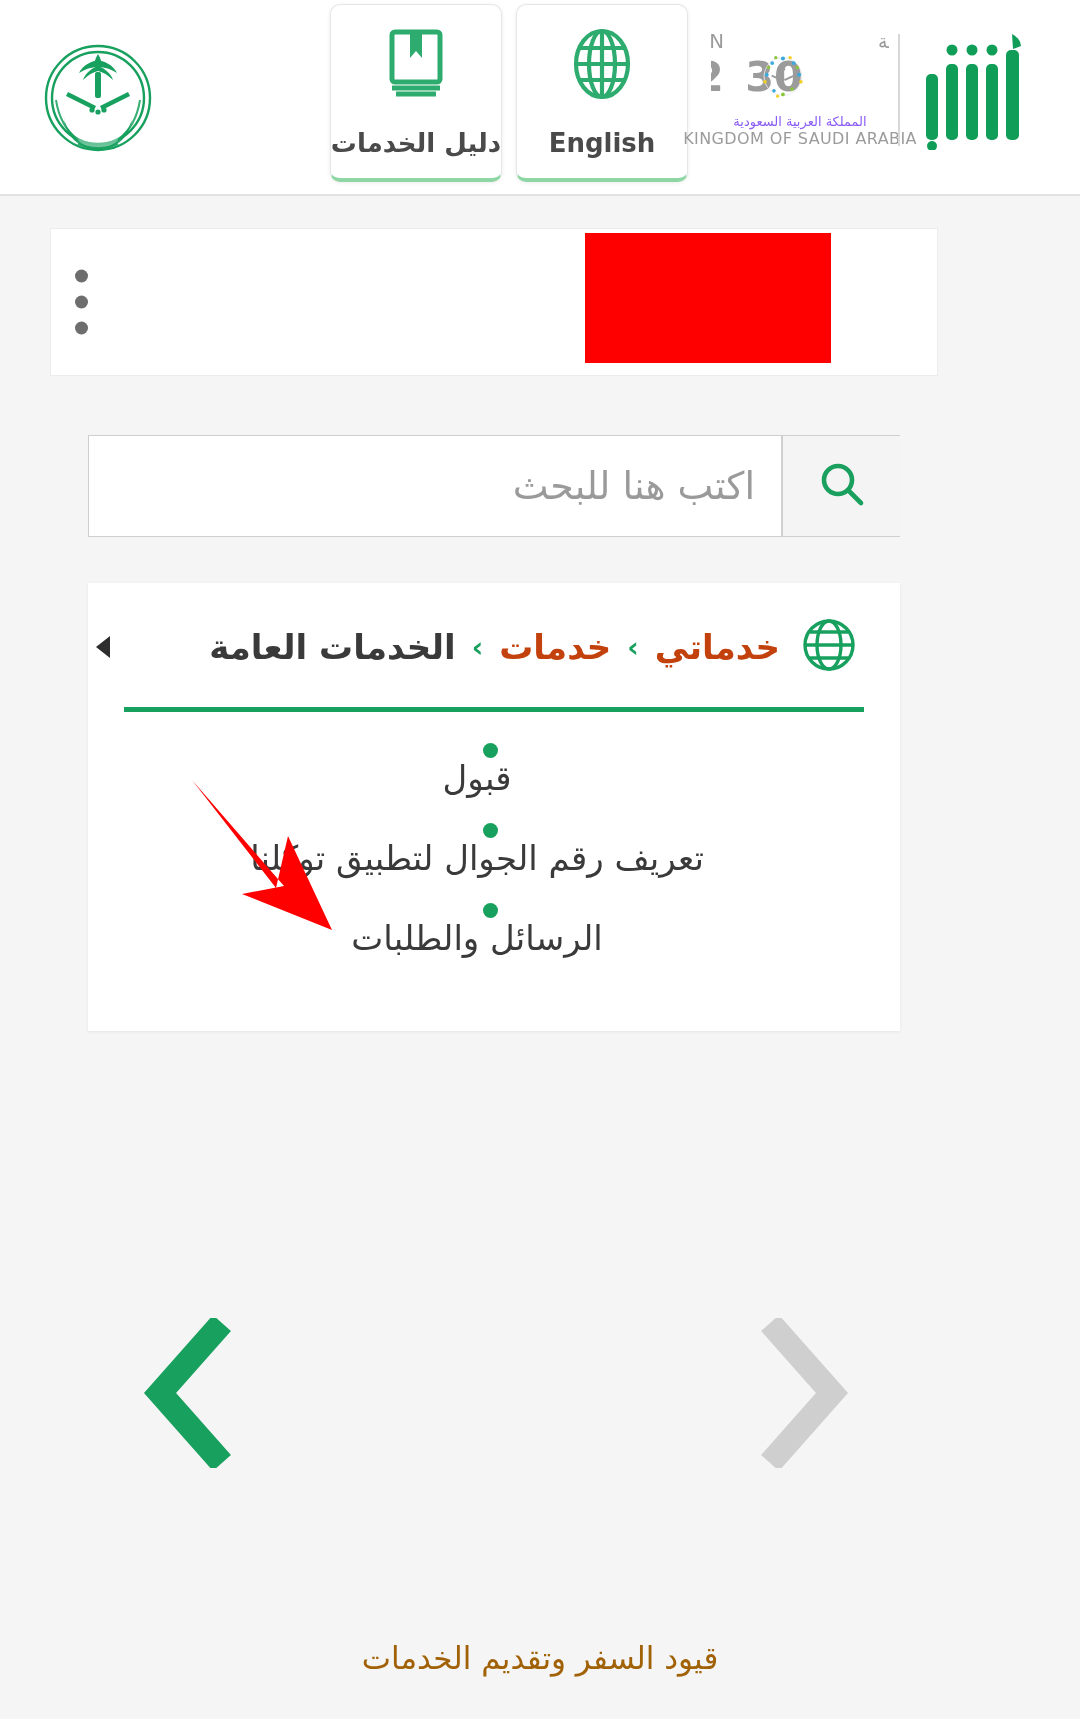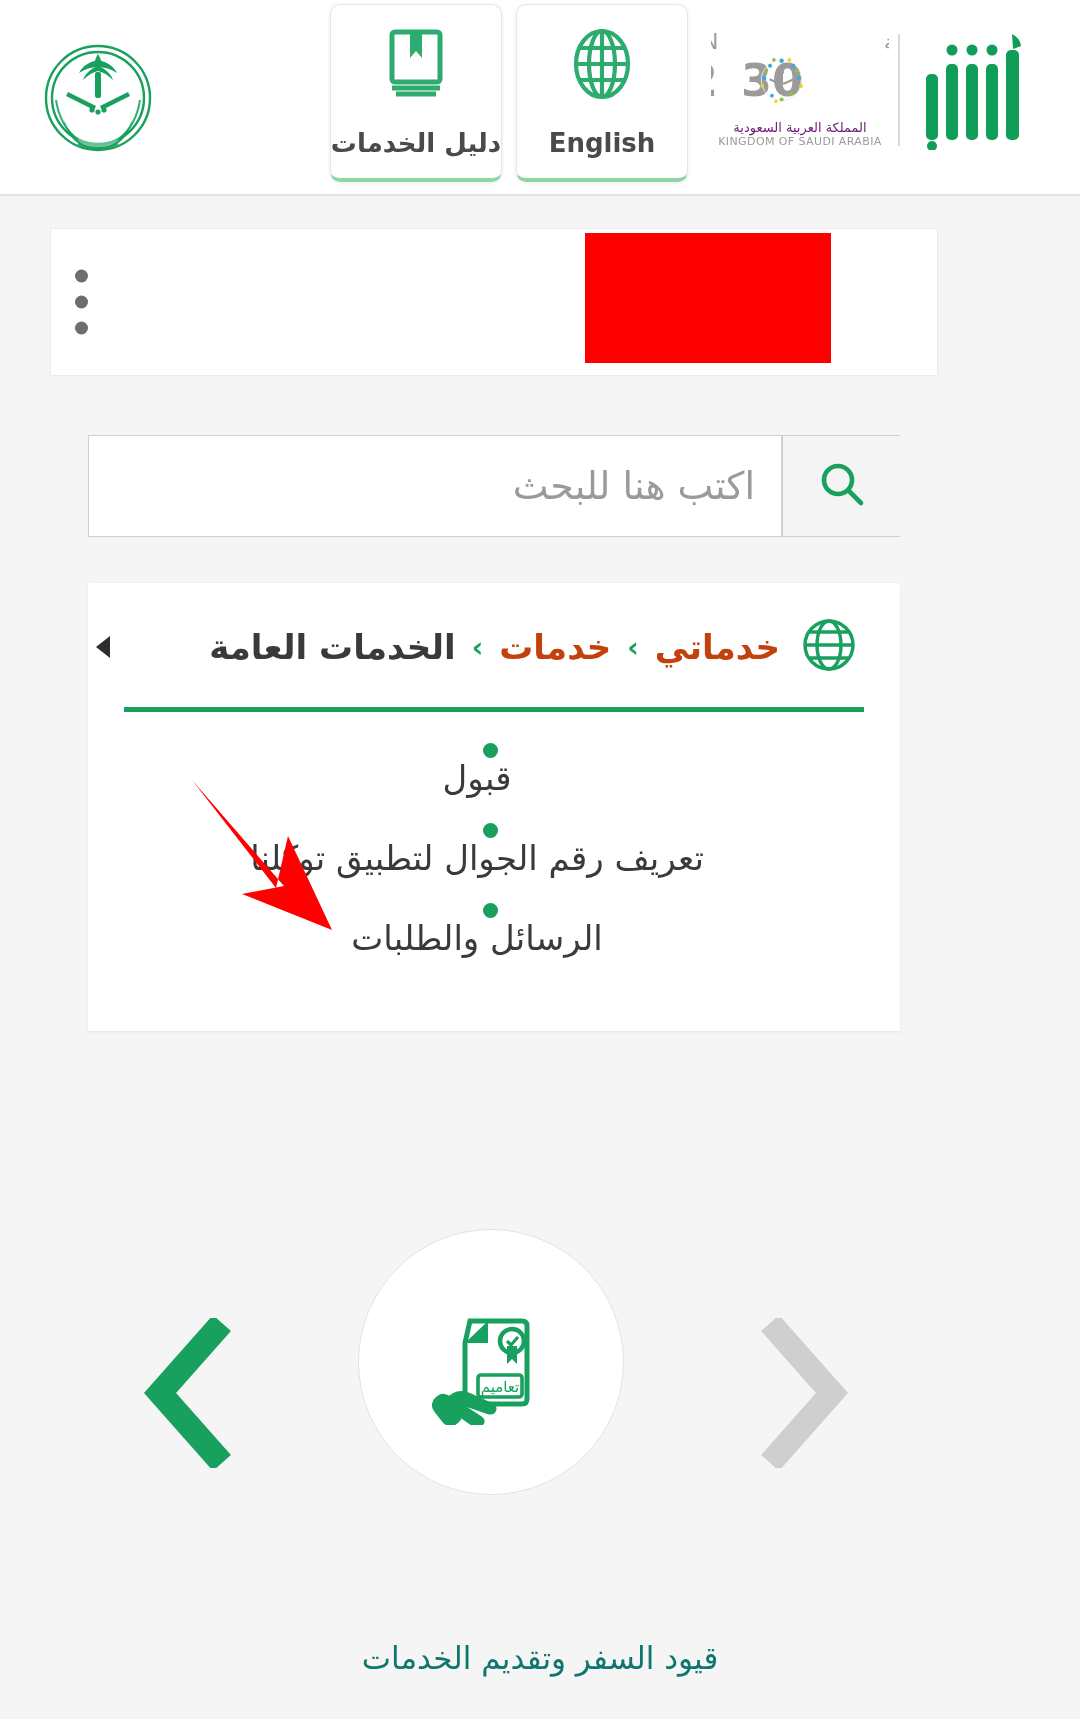--- a/index.html
+++ b/index.html
@@ -80,26 +80,26 @@
     width: 180px;
     height: 120px;
     display: flex;
     flex-direction: column;
     align-items: center;
     justify-content: flex-start;
   }
 
   .vision-kingdom-ar {
     font-size: 13px;
-    color: #701a75;
+    color: #8b5cf6;
     letter-spacing: 0.3px;
     margin-top: 7px;
   }
   .vision-kingdom-en {
-    font-size: 11px;
+    font-size: 16px;
     color: #9b9b9b;
     letter-spacing: 0.4px;
     white-space: nowrap;
   }
 
   .header-divider {
     position: absolute;
     top: 34px;
     left: 898px;
     width: 2px;
@@ -333,21 +333,21 @@
     cursor: pointer;
   }
 
   .carousel-caption {
     position: absolute;
     top: 1640px;
     left: 0;
     width: 1080px;
     text-align: center;
     font-size: 31px;
-    color: #0f766e;
+    color: #a16207;
     white-space: nowrap;
   }
 </style>
 </head>
 <body>
 
 <div id="page">
 
   <div class="header">
 
@@ -563,41 +563,20 @@
   </div>
 
   <div class="carousel">
 
     <span class="carousel-prev">
       <svg width="92" height="150" viewBox="0 0 92 150">
         <polyline points="74,14 20,75 74,136" fill="none" stroke="#17a05e" stroke-width="24" stroke-linecap="square" stroke-linejoin="miter"></polyline>
       </svg>
     </span>
 
-    <div class="carousel-circle">
-      <span>
-        <svg width="130" height="130" viewBox="0 0 130 130">
-
-          <path d="M44 26 L96 26 q5 0 5 5 L101 104 q0 5 -5 5 L44 109 q-5 0 -5 -5 L39 48 z" fill="none" stroke="#17a05e" stroke-width="5"></path>
-          <path d="M39 48 L62 26 L62 48 z" fill="#17a05e"></path>
-
-          <circle cx="86" cy="46" r="12" fill="none" stroke="#17a05e" stroke-width="4.5"></circle>
-          <path d="M81 37 a12 12 0 0 1 10 0 l0 -4 l-10 0 z" fill="#17a05e"></path>
-          <path d="M81 51 l0 18 l5 -5 l5 5 l0 -18 z" fill="#17a05e"></path>
-          <polyline points="81,46 85,50 92,42" fill="none" stroke="#17a05e" stroke-width="3.2"></polyline>
-
-          <rect x="52" y="80" width="44" height="22" rx="3" fill="none" stroke="#17a05e" stroke-width="3.6"></rect>
-          <text x="74" y="97" text-anchor="middle" font-family="DejaVu Sans, sans-serif" font-size="15" fill="#17a05e">تعاميم</text>
-
-          <path d="M20 104 q10 -12 24 -6 l22 10 q6 3 4 8 q-2 5 -9 3 l-20 -7 l14 9
-                   q6 4 2 9 q-4 5 -11 1 L22 114 q-6 -4 -2 -10 z" fill="#17a05e"></path>
-          <rect x="10" y="98" width="22" height="34" rx="10" fill="#17a05e" transform="rotate(-38 21 115)"></rect>
-        </svg>
-      </span>
-    </div>
 
     <span class="carousel-next">
       <svg width="92" height="150" viewBox="0 0 92 150">
         <polyline points="18,14 72,75 18,136" fill="none" stroke="#cfcfcf" stroke-width="24" stroke-linecap="square" stroke-linejoin="miter"></polyline>
       </svg>
     </span>
 
   </div>
 
   <div class="carousel-caption">قيود السفر وتقديم الخدمات</div>

